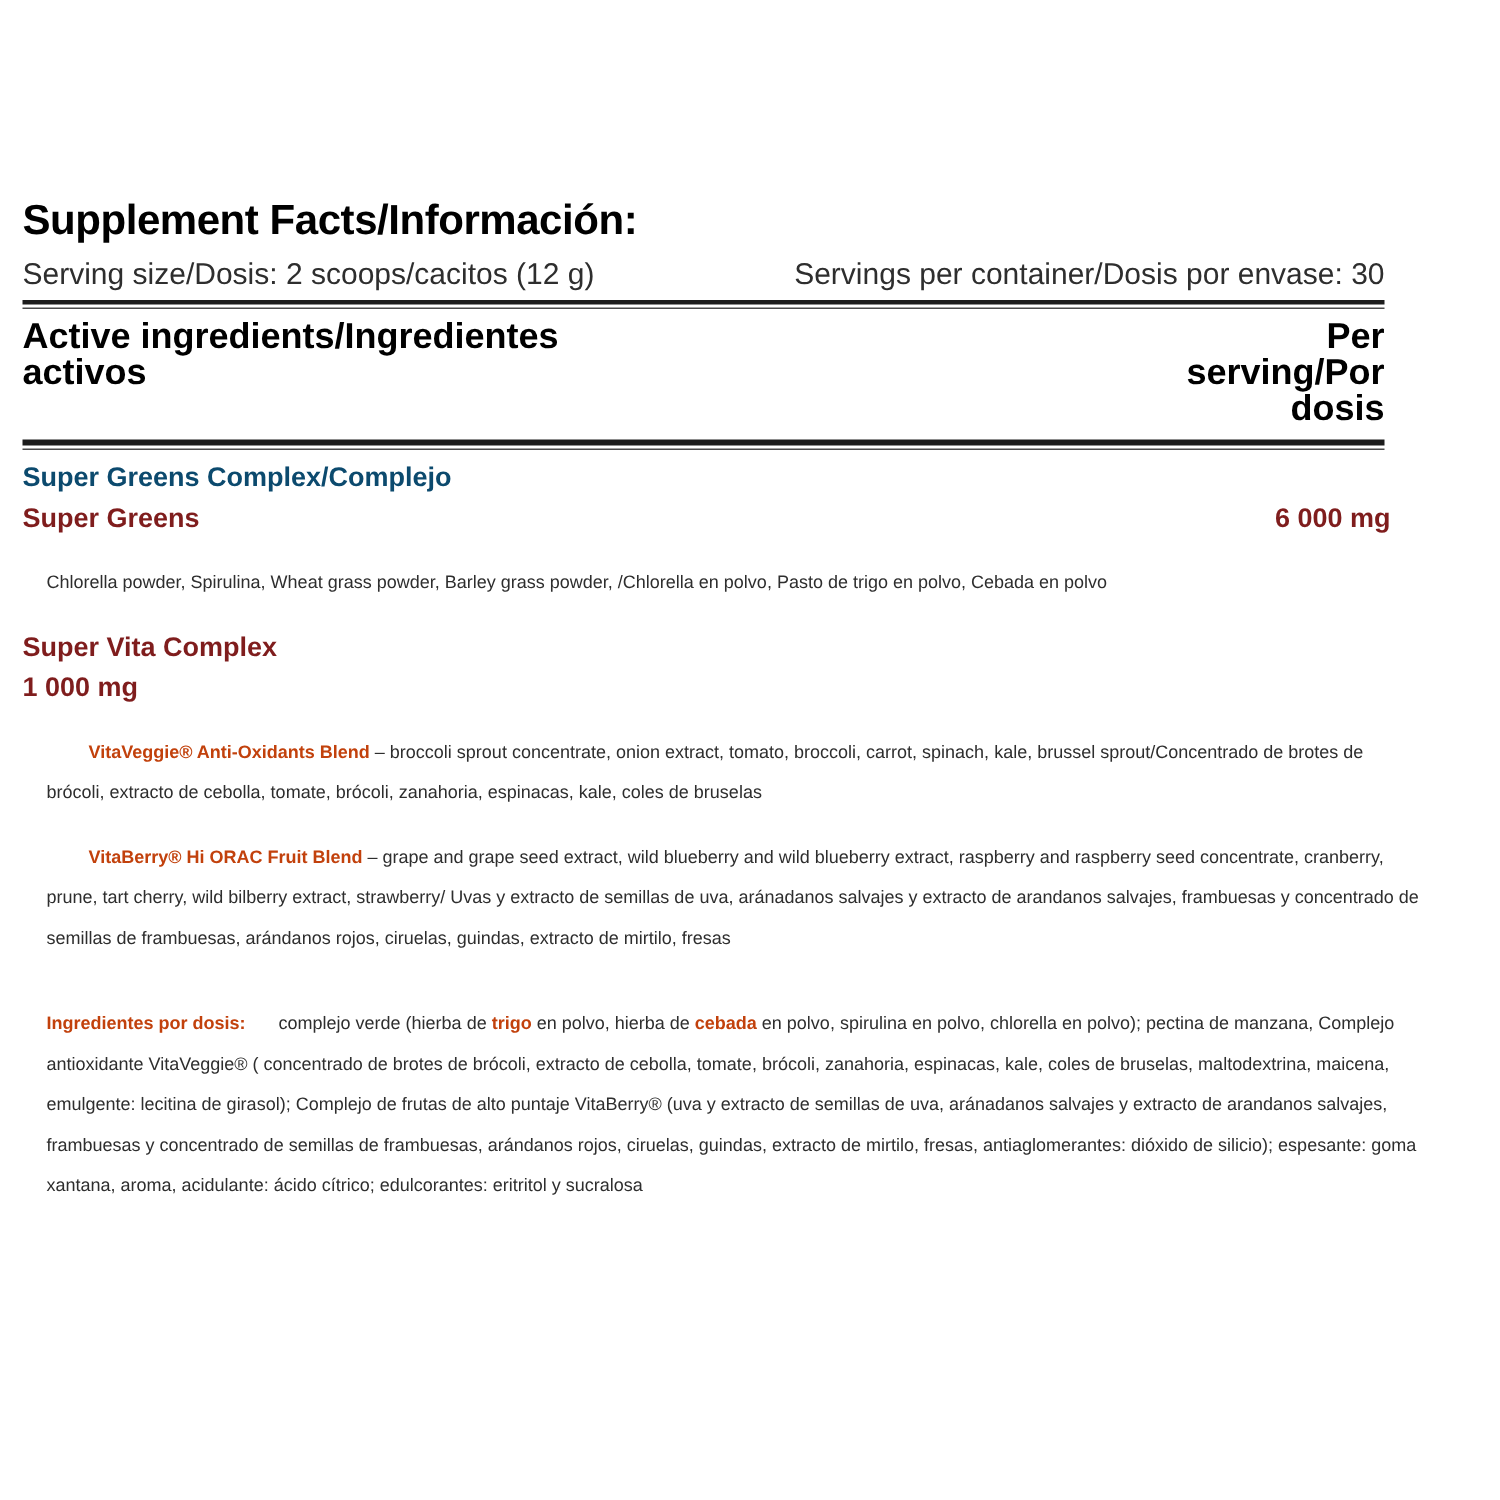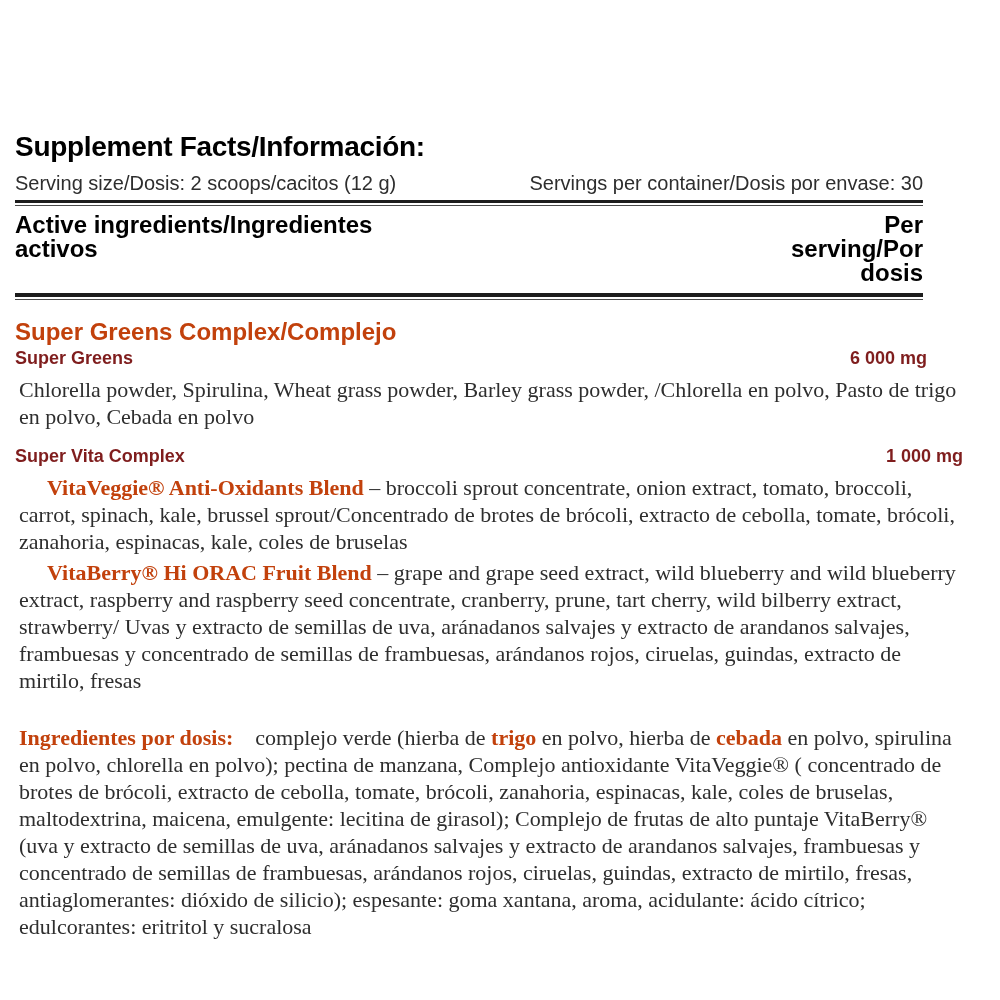--- a/index.html
+++ b/index.html
@@ -54,42 +54,41 @@
     justify-content: space-between;
     font-size: 24px;
     font-weight: bold;
     color: #000000;
     line-height: 24px;
     padding: 7px 0 8px 0;
   }
   .hdr-left  { max-width: 380px; }
   .hdr-right { max-width: 170px; text-align: right; }
   .group-title {
-    font-size: 24px;
+    font-size: 18px;
     font-weight: bold;
-    color: #c2410c;
+    color: #0c4a6e;
     line-height: 27px;
-    margin-top: 18px;
+    margin-top: 5px;
   }
   .amount-row {
     display: flex;
     justify-content: space-between;
     font-size: 18px;
     font-weight: bold;
     color: #7f1d1d;
     line-height: 27px;
   }
   .greens-row { width: 912px; }
-  .vita-row   { width: 948px; margin-top: 13px; }
+  .vita-row   { width: 948px; margin-top: 13px; flex-direction: column; }
   .desc {
-    font-size: 22px;
+    font-size: 12px;
     line-height: 27px;
-    margin: 4px;
+    margin: 16px;
     color: #2e2e2e;
-    font-family: Liberation Serif, serif;
   }
   .desc b { color: #c2410c; }
   .indent { text-indent: 28px; }
   .bottom-para { margin-top: 30px; }
   .label-gap { margin-right: 22px; color: #000000; }
 </style>
 </head>
 <body>
 
 <div class="page">

